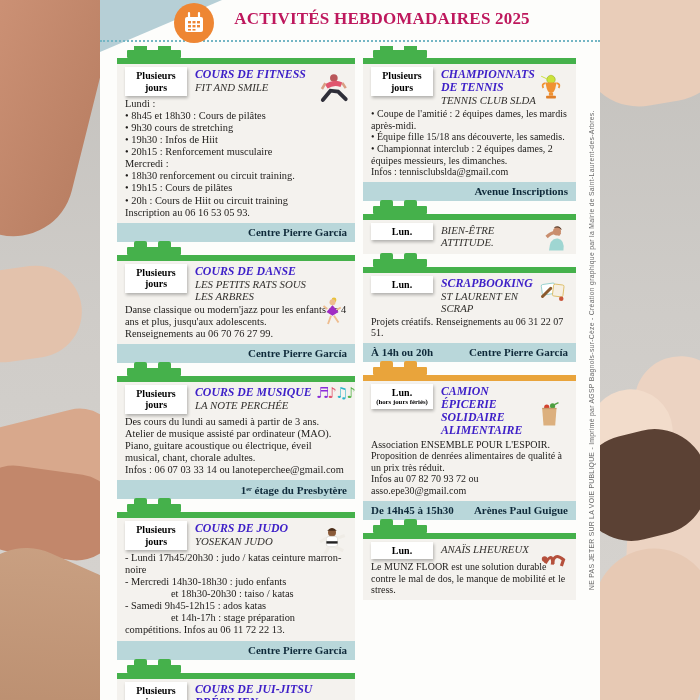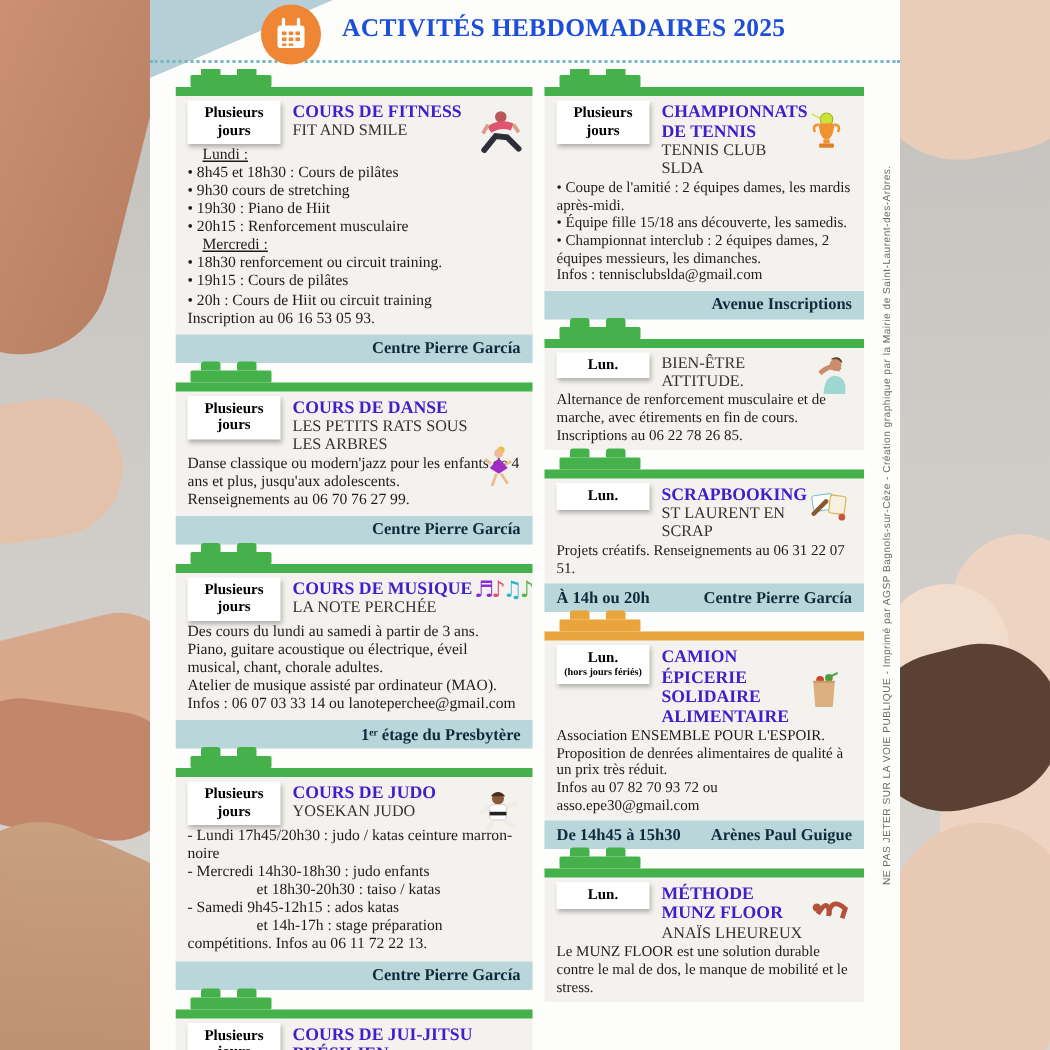--- a/index.html
+++ b/index.html
@@ -15,22 +15,22 @@
   
   #poster{position:absolute;left:100px;top:0;width:500px;height:700px;
     background:#fdfdfb;overflow:hidden;}
   #corner-triangle{position:absolute;left:0;top:0;width:122px;height:52px;
     background:#b6cfd6;clip-path:polygon(0 0,100% 0,0 100%);}
   #poster-header{position:absolute;left:0;top:0;right:0;height:40px;
     border-bottom:2px dotted #74b6c4;}
   #calendar-badge{position:absolute;left:74px;top:3px;width:40px;height:40px;
     border-radius:50%;background:#ee8633;display:flex;align-items:center;
     justify-content:center;z-index:3;}
-  #header-title{position:absolute;left:128px;right:64px;top:9px;text-align:left;
-    font-weight:bold;font-size:17px;color:#1d4ed8;letter-spacing:.2px;}
+  #header-title{position:absolute;left:128px;right:64px;top:9px;text-align:center;
+    font-weight:bold;font-size:17px;color:#be185d;letter-spacing:.2px;}
 
   #content{position:absolute;left:17px;right:24px;top:46px;bottom:0;
     display:flex;gap:8px;overflow:hidden;}
   .col{display:flex;flex-direction:column;}
   #col-left{width:238px;flex:none;}
   #col-right{flex:1;}
 
   
   .card{position:relative;background:#f4f2ee;margin-top:13px;}
   .card:first-child{margin-top:12px;}
@@ -41,27 +41,27 @@
     height:6px;background:inherit;border-radius:2px 2px 0 0;}
   .brick::before{left:7px;} .brick::after{left:31px;}
   .orange .bar,.orange .brick{background:#e9a43b;}
 
   .cbody{padding:4px 7px 4px 8px;position:relative;}
   .head{display:flex;align-items:flex-start;margin-bottom:1px;justify-content:center;}
   .daybox{flex:none;width:56px;background:#fff;box-shadow:1px 2px 3px rgba(0,0,0,.28);
     padding:3px 3px;text-align:center;font-weight:bold;font-size:10px;line-height:1.15;
     margin-right:8px;position:relative;top:-1px;}
   .daynote{display:block;font-size:6.8px;font-weight:bold;}
-  .titles{flex:1;padding-right:28px;}
+  .titles{flex:1;padding-right:28px;font-style:italic;}
   .ctitle{color:#3e20c8;font-weight:bold;font-size:11.8px;line-height:1.12;}
   .csub{font-size:10.8px;color:#33312e;margin-top:1px;line-height:1.1;}
   .desc{font-size:10.4px;color:#1e1c1a;line-height:1.16;}
   #col-right .desc{font-size:10px;font-family:Liberation Serif, serif;}
   .line{min-height:3px;}
-  .line.u{text-decoration:underline;margin-left:10px;}
+  .line.u{}
   .line.indent{padding-left:46px;}
   .icon{position:absolute;right:5px;top:8px;width:34px;height:34px;z-index:2;} .icon-low{top:36px;}
   .music-glyphs{font-family:"DejaVu Sans",sans-serif;font-size:15px;line-height:1;
     letter-spacing:-2px;}
 
   .cfooter{background:#b9d7da;display:flex;justify-content:space-between;
     align-items:center;padding:2px 8px;font-weight:bold;font-size:11px;color:#0f2a3a;
     min-height:15px;}
   .fplace{margin-left:auto;}
 
@@ -132,21 +132,21 @@
               <div class="daybox"><span>Plusieurs jours</span></div>
               <div class="titles">
                 <div class="ctitle">COURS DE FITNESS</div>
                 <div class="csub">FIT AND SMILE</div>
               </div>
             </div>
             <div class="desc">
               <div class="line u">Lundi :</div>
               <div class="line">• 8h45 et 18h30 : Cours de pilâtes</div>
               <div class="line">• 9h30 cours de stretching</div>
-              <div class="line">• 19h30 : Piano de Hiit</div>
+              <div class="line">• 19h30 : Infos de Hiit</div>
               <div class="line">• 20h15 : Renforcement musculaire</div>
               <div class="line u">Mercredi :</div>
               <div class="line">• 18h30 renforcement ou circuit training.</div>
               <div class="line">• 19h15 : Cours de pilâtes</div>
               <div class="line">• 20h : Cours de Hiit ou circuit training</div>
               <div class="line">Inscription au 06 16 53 05 93.</div>
             </div>
           </div>
           <div class="cfooter">
             <span></span>
@@ -193,22 +193,22 @@
             </div>
             <div class="head">
               <div class="daybox"><span>Plusieurs jours</span></div>
               <div class="titles">
                 <div class="ctitle">COURS DE MUSIQUE</div>
                 <div class="csub">LA NOTE PERCHÉE</div>
               </div>
             </div>
             <div class="desc">
               <div class="line">Des cours du lundi au samedi à partir de 3 ans.</div>
+              <div class="line">Atelier de musique assisté par ordinateur (MAO).</div>
               <div class="line">Piano, guitare acoustique ou électrique, éveil musical, chant, chorale adultes.</div>
-              <div class="line">Atelier de musique assisté par ordinateur (MAO).</div>
               <div class="line">Infos : 06 07 03 33 14 ou lanoteperchee@gmail.com</div>
             </div>
           </div>
           <div class="cfooter">
             <span></span>
             <span class="fplace">1ᵉʳ étage du Presbytère</span>
           </div>
         </div>
 
         <div class="card">
@@ -312,24 +312,20 @@
                 <path d="M12 15 q9 -9 17 -3" stroke="#c98e6e" stroke-width="4" fill="none"></path>
                 <path d="M15 32 q1 -16 11 -15 q9 2 7 15 z" fill="#9fd6d2"></path>
               </svg>
             </div>
             <div class="head">
               <div class="daybox"><span>Lun.</span></div>
               <div class="titles">
                 <div class="csub">BIEN-ÊTRE ATTITUDE.</div>
               </div>
             </div>
-            <div class="desc">
-              <div class="line">Alternance de renforcement musculaire et de marche, avec étirements en fin de cours.</div>
-              <div class="line">Inscriptions au 06 22 78 26 85.</div>
-            </div>
           </div>
         </div>
 
         <div class="card">
           <div class="brick"></div>
           <div class="bar"></div>
           <div class="cbody">
             <div class="icon" style="top:4px;">
               <svg viewBox="0 0 40 40" width="32" height="30" aria-hidden="true">
                 <rect x="5" y="9" width="18" height="14" rx="2" fill="#fff" stroke="#7ec8c4" transform="rotate(-8 14 16)"></rect>
@@ -396,21 +392,20 @@
             <div class="icon" style="top:4px;">
               <svg viewBox="0 0 40 40" width="32" height="28" aria-hidden="true">
                 <circle cx="8" cy="23" r="4" fill="#b5503c"></circle>
                 <path d="M9 29 q10 -17 11 1" stroke="#b5503c" stroke-width="4.5" fill="none"></path>
                 <path d="M19 31 q2 -19 16 -7 l-3 9" stroke="#b5503c" stroke-width="4.5" fill="none"></path>
               </svg>
             </div>
             <div class="head">
               <div class="daybox"><span>Lun.</span></div>
               <div class="titles">
-                <div class="ctitle">MÉTHODE MUNZ FLOOR</div>
                 <div class="csub">ANAÏS LHEUREUX</div>
               </div>
             </div>
             <div class="desc">
               <div class="line">Le MUNZ FLOOR est une solution durable contre le mal de dos, le manque de mobilité et le stress.</div>
 
             </div>
           </div>
 
         </div>

